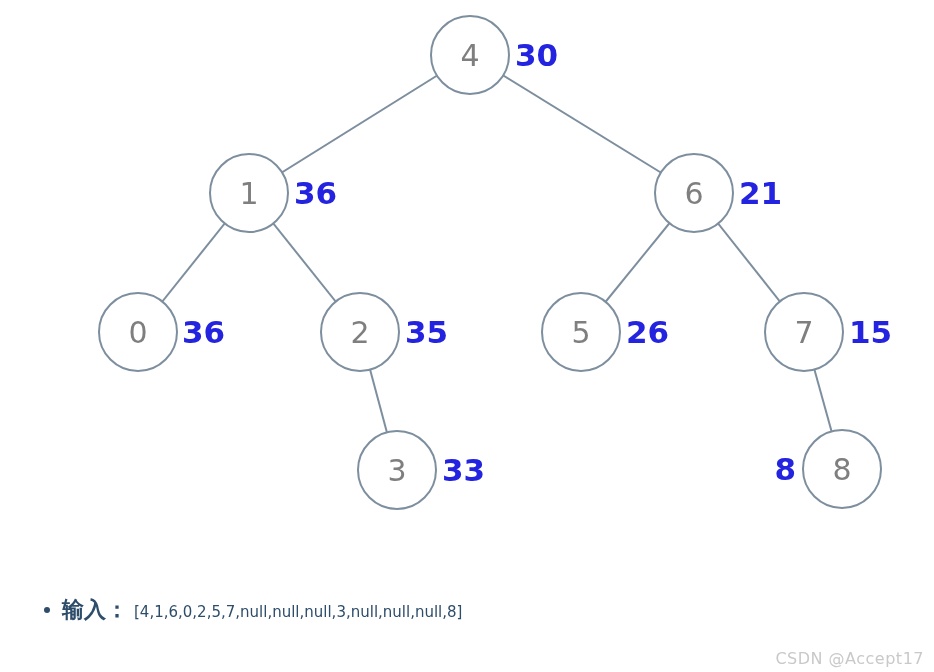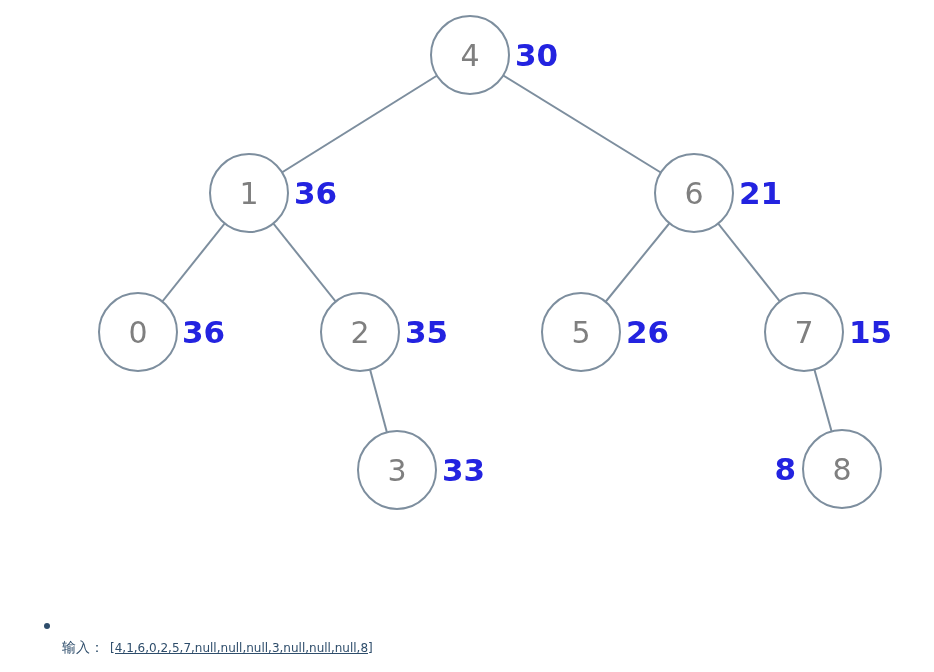--- a/index.html
+++ b/index.html
@@ -61,29 +61,27 @@
   .io-bullet {
     width: 6px;
     height: 6px;
     border-radius: 50%;
     background: #2e4d6b;
     margin-right: 12px;
     align-self: center;
     flex: 0 0 auto;
   }
   .io-label {
-    font-size: 14px;
-    font-weight: 400;
+    font-size: 22px;
+    font-weight: 700;
     margin-right: 6px;
-    margin-top: 44px;
   }
   .io-value {
-    font-size: 12px;
+    font-size: 15px;
     font-weight: 400;
-    text-decoration: underline;
   }
   .watermark {
     position: absolute;
     right: 10px;
     bottom: 4px;
     font-size: 16px;
     color: #c9c9c9;
     letter-spacing: 0.5px;
   }
 </style>
@@ -161,14 +159,15 @@
   </svg>
 
   <div class="io-list">
     <div class="io-row">
       <span class="io-bullet"></span>
       <span class="io-label">输入：</span>
       <span class="io-value">[4,1,6,0,2,5,7,null,null,null,3,null,null,null,8]</span>
     </div>
   </div>
 
+  <div class="watermark">CSDN @Accept17</div>
 
 </div>
 
 </body></html>

